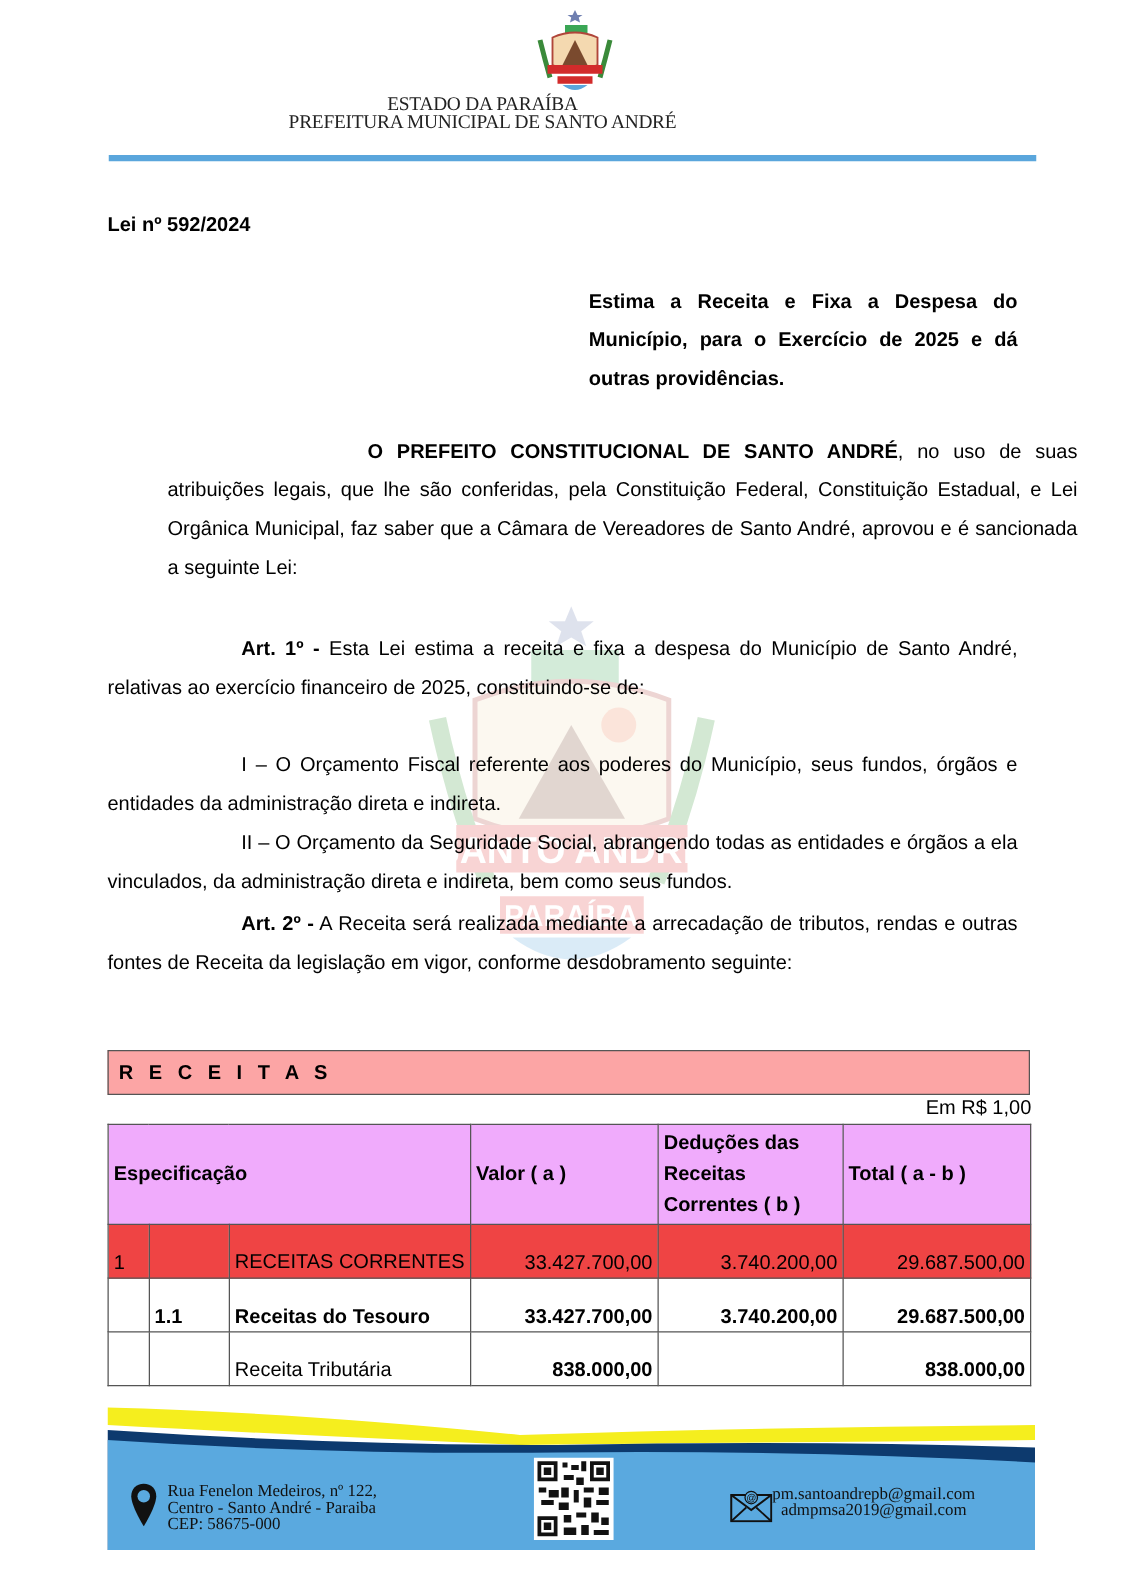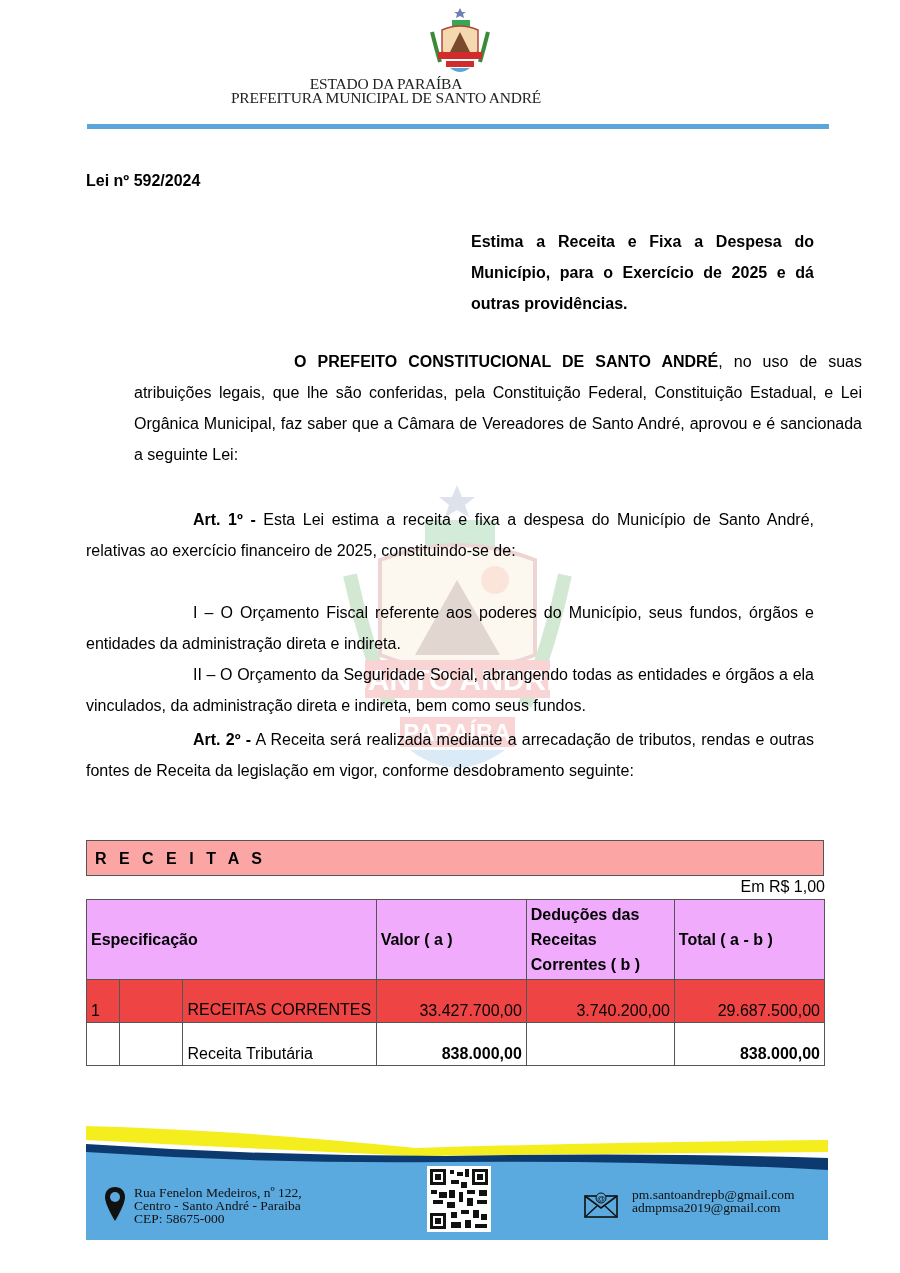--- a/index.html
+++ b/index.html
@@ -40,21 +40,21 @@
     .c1 { width: 24px; }
     .c2 { width: 56px; }
     .c3 { width: 186px; }
     .c4 { width: 142px; }
     .c5 { width: 140px; }
     .c6 { width: 142px; }
 
     
     .footer { left: 86px; top: 1122px; width: 742px; height: 118px; }
     .foot-addr { left: 134px; top: 1186px; font-family: "Liberation Serif", serif; font-size: 13.5px; line-height: 13px; color: #111; }
-    .foot-mail { left: 600px; top: 1188px; font-family: "Liberation Serif", serif; font-size: 13.5px; line-height: 13px; color: #111; text-align: left; width: 198px; padding-left: 32px; }
+    .foot-mail { left: 600px; top: 1188px; font-family: "Liberation Serif", serif; font-size: 13.5px; line-height: 13px; color: #111; text-align: center; width: 198px; }
     .pin { left: 104px; top: 1186px; width: 22px; height: 36px; }
     .envelope { left: 584px; top: 1190px; width: 34px; height: 28px; }
     .qr { left: 427px; top: 1166px; width: 64px; height: 66px; }
   </style>
 </head>
 <body>
 
 <svg class="abs crest" viewBox="0 0 64 68">
   <polygon points="32,0 34,4 38,4 35,6 36,10 32,8 28,10 29,6 26,4 30,4" fill="#6f7fb0"></polygon>
   <path d="M24,12 h18 v8 h-18 z" fill="#3aa655"></path>
@@ -109,20 +109,28 @@
       <tr class="head">
     <td colspan="3">Especificação</td>
     <td class="c4">Valor ( a )</td>
     <td class="c5 lh">Deduções das Receitas Correntes ( b )</td>
     <td class="c6">Total ( a - b )</td>
   </tr>
   <tr class="r1">
     <td class="c1">1</td>
     <td class="c2"></td>
     <td class="c3" style="line-height:20px;">RECEITAS CORRENTES</td>
+    <td class="c4 num">33.427.700,00</td>
+    <td class="c5 num">3.740.200,00</td>
+    <td class="c6 num">29.687.500,00</td>
+  </tr>
+  <tr class="r2">
+    <td class="c1"></td>
+    <td class="c2">1.1</td>
+    <td class="c3">Receitas do Tesouro</td>
     <td class="c4 num">33.427.700,00</td>
     <td class="c5 num">3.740.200,00</td>
     <td class="c6 num">29.687.500,00</td>
   </tr>
   <tr class="r3">
     <td class="c1"></td>
     <td class="c2"></td>
     <td class="c3">Receita Tributária</td>
     <td class="c4 num">838.000,00</td>
     <td class="c5 num"></td>

